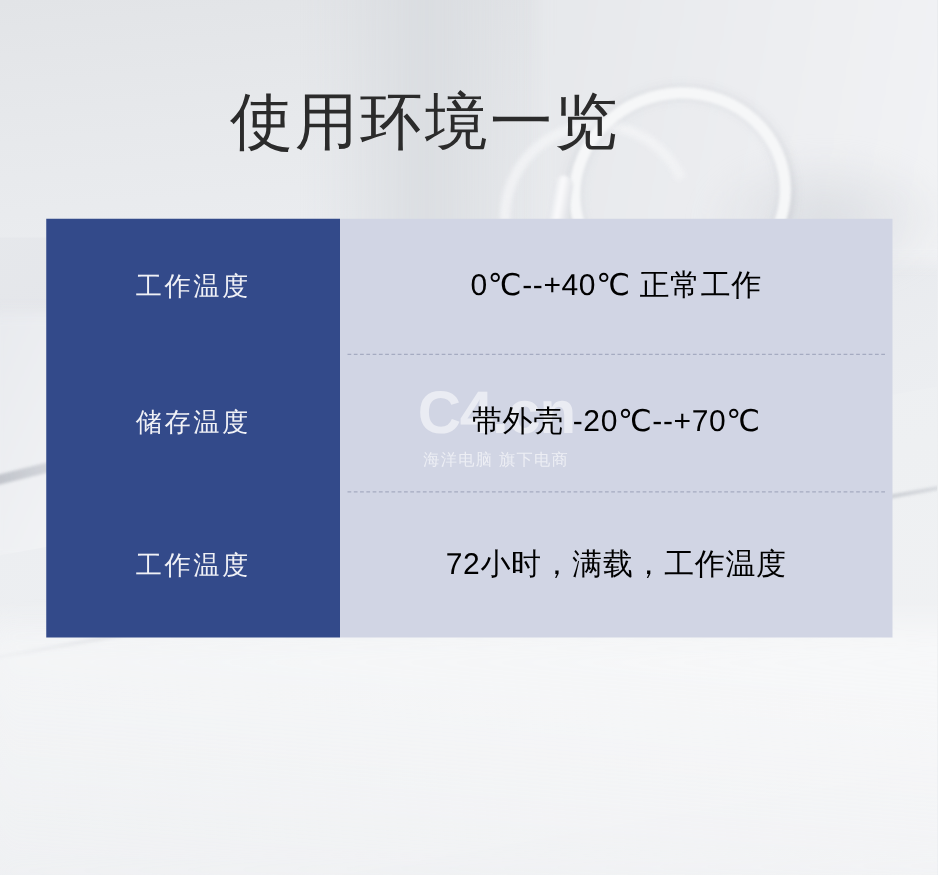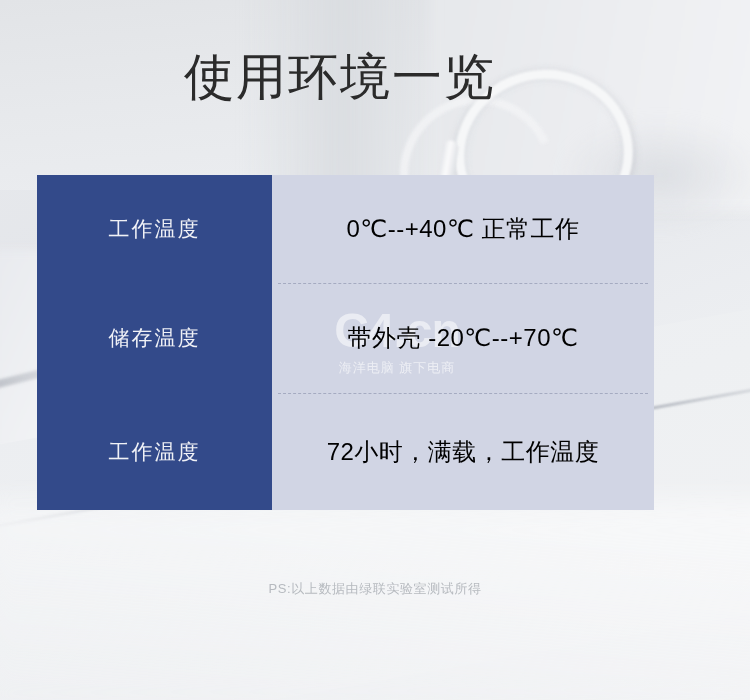--- a/index.html
+++ b/index.html
@@ -123,36 +123,36 @@
     left: -30px; top: 372px;
     width: 120px; height: 8px;
     background: linear-gradient(90deg, rgba(176,180,188,0.9), rgba(208,211,217,0.2));
     transform: rotate(-14deg);
     filter: blur(1.4px);
   }
 
   
   .title {
     position: absolute;
-    left: 0; top: 48px;
+    left: 0; top: 68px;
     width: 680px;
     text-align: center;
     font-size: 50px;
     line-height: 1.18;
     letter-spacing: 2px;
     color: #2b2b2b;
     font-weight: 400;
     white-space: nowrap;
   }
 
   
   .spec-table {
     position: absolute;
     left: 37px; top: 175px;
-    width: 617px; height: 335px;
+    width: 677px; height: 335px;
     display: flex;
   }
   .col-labels {
     width: 235px;
     flex: 0 0 235px;
     background: #334a8a;
     display: flex;
     flex-direction: column;
   }
   .col-values {
@@ -295,15 +295,14 @@
         <div class="value-cell">
           <span class="line2">72小时，满载，工作温度</span>
         </div>
       </div>
 
       <div class="divider d1"></div>
       <div class="divider d2"></div>
     </div>
   </div>
 
-  <div class="footnote">PS:以上数据由绿联实验室测试所得</div>
 
 </div>
 
 </body></html>

